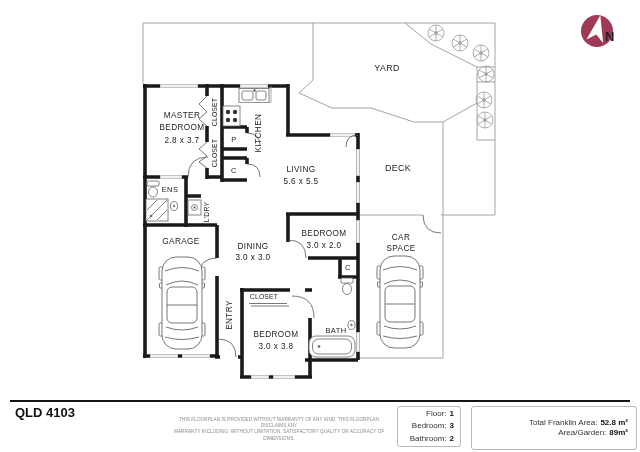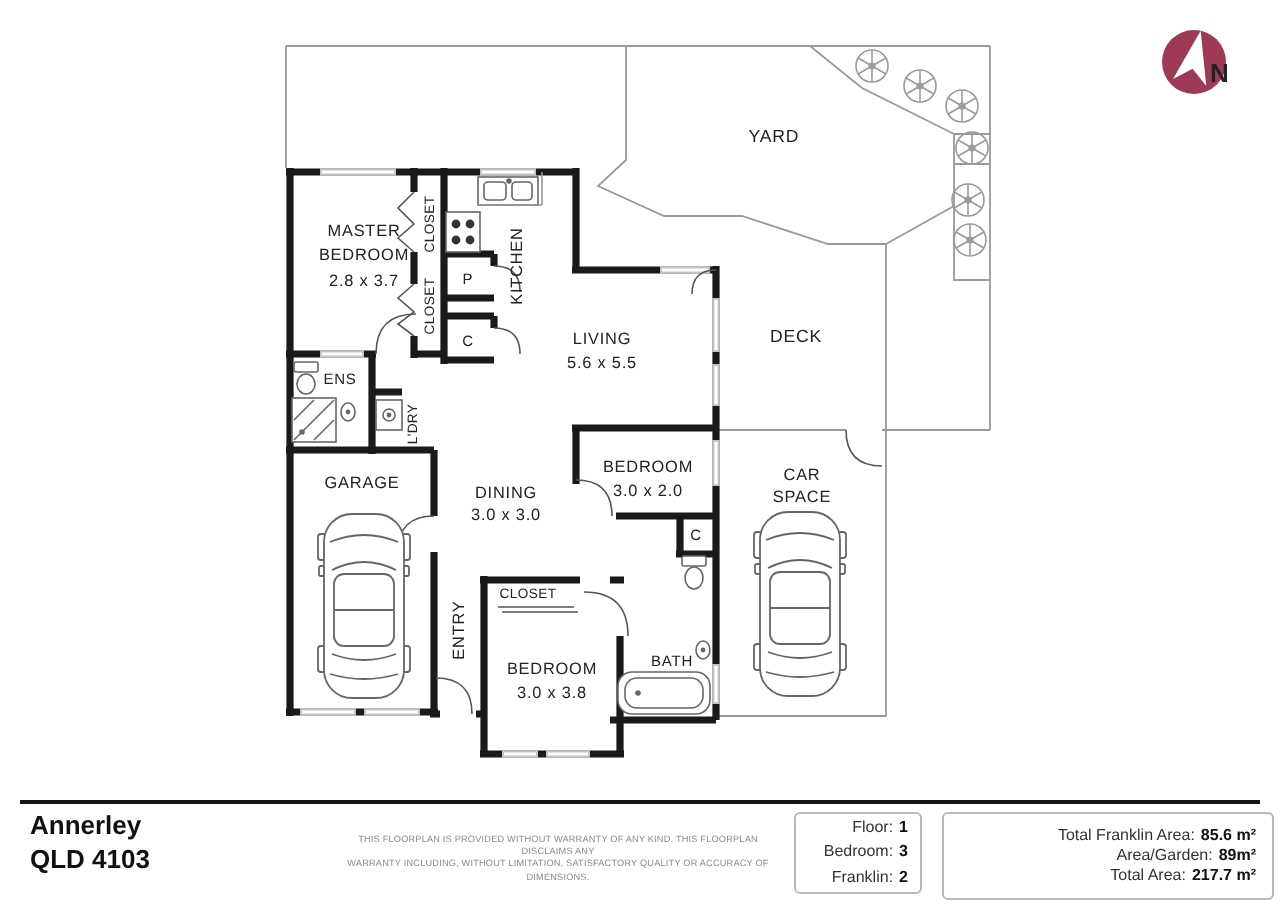--- a/index.html
+++ b/index.html
@@ -223,46 +223,42 @@
   <g>
     <circle cx="597" cy="31" r="16" fill="#9e3a56"></circle>
     <path d="M597,15 L605.5,41.5 L597,34.5 L588.5,41.5 Z" fill="#ffffff" transform="rotate(12 597 31)"></path>
     <text class="north" x="605" y="41" text-anchor="start">N</text>
   </g>
 </svg>
 
 <div class="footer-line"></div>
 
 <div class="address">
-  <div>Annerley</div>
   <div>QLD 4103</div>
 </div>
 
 <div class="disclaimer">
   <div>THIS FLOORPLAN IS PROVIDED WITHOUT WARRANTY OF ANY KIND. THIS FLOORPLAN DISCLAIMS ANY</div>
   <div>WARRANTY INCLUDING, WITHOUT LIMITATION, SATISFACTORY QUALITY OR ACCURACY OF DIMENSIONS.</div>
 </div>
 
 <div class="stats-box">
   <div class="kv">
     <span>Floor:</span><b>1</b>
   </div>
   <div class="kv">
     <span>Bedroom:</span><b>3</b>
   </div>
   <div class="kv">
-    <span>Franklin:</span><b>2</b>
+    <span>Bathroom:</span><b>2</b>
   </div>
 </div>
 
 <div class="areas-box">
   <div class="kv">
-    <span>Total Franklin Area:</span><b>85.6 m²</b>
+    <span>Total Franklin Area:</span><b>52.8 m²</b>
   </div>
   <div class="kv">
     <span>Area/Garden:</span><b>89m²</b>
   </div>
-  <div class="kv">
-    <span>Total Area:</span><b>217.7 m²</b>
-  </div>
 </div>
 
 </div>
 
 </body></html>

